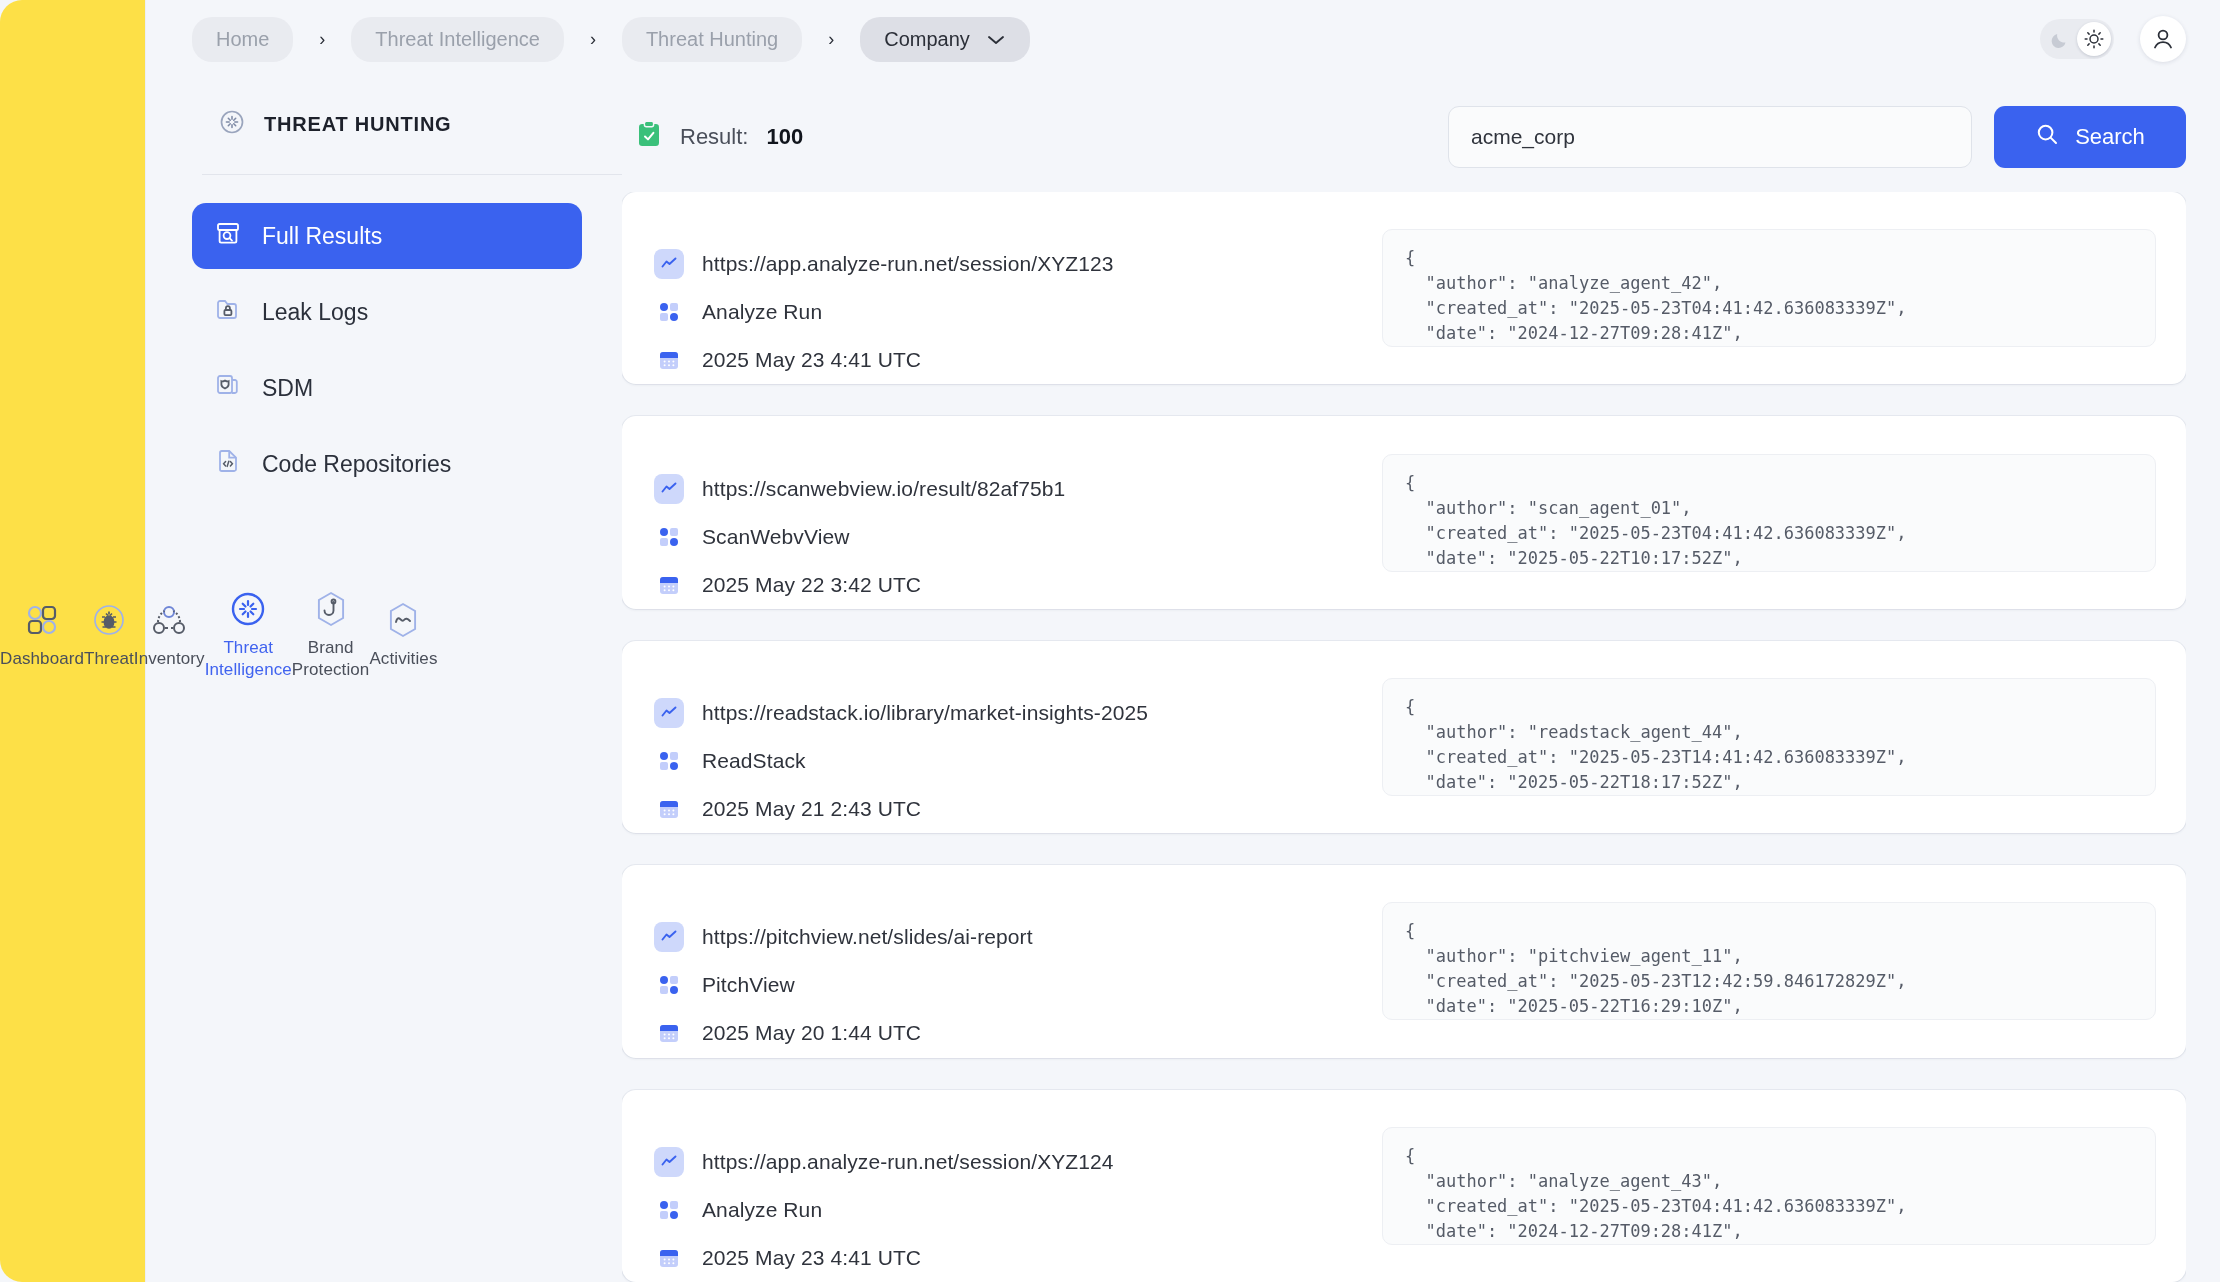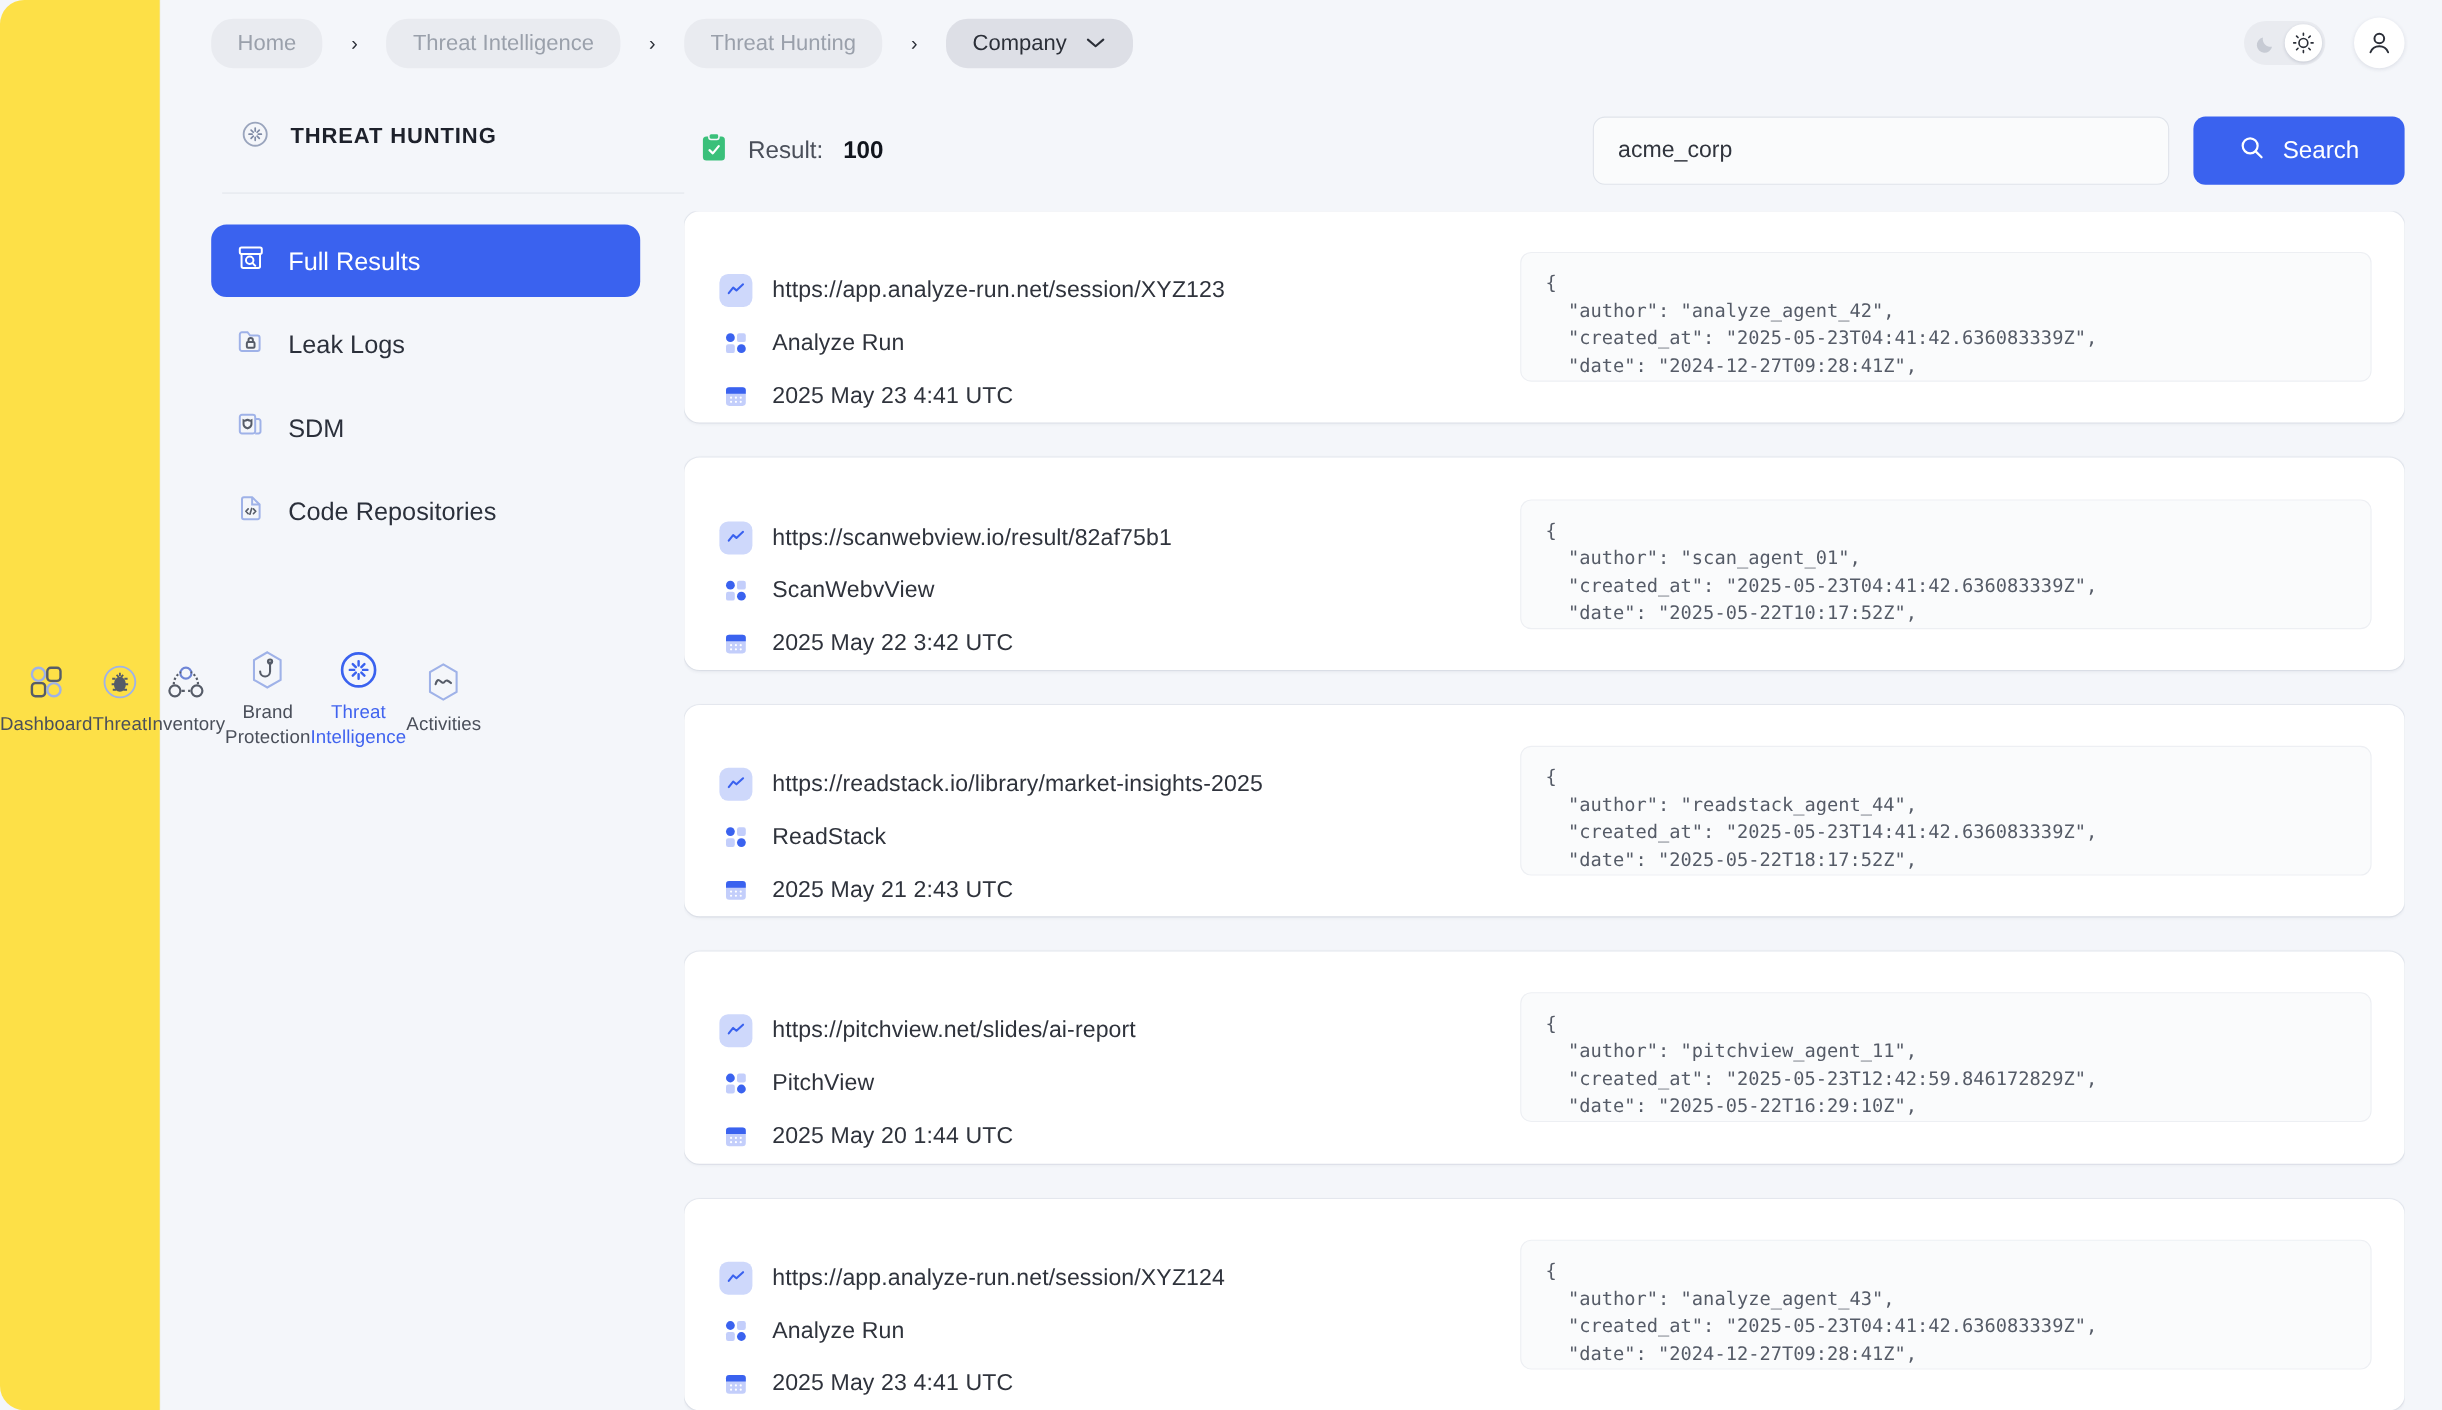--- a/index.html
+++ b/index.html
@@ -265,44 +265,44 @@
           <circle cx="9" cy="25" r="5" stroke="#565c68"></circle>
           <circle cx="29" cy="25" r="5" stroke="#565c68"></circle>
           <path d="M8 19 A13 13 0 0 1 14.5 8" stroke="#565c68" stroke-dasharray="2 2"></path>
           <path d="M30 19 A13 13 0 0 0 23.5 8" stroke="#565c68" stroke-dasharray="2 2"></path>
           <path d="M15 25 h8" stroke="#565c68" stroke-dasharray="3 3"></path>
         </svg>
       </span>
       <span class="rail-label">Inventory</span>
     </div>
 
-    <div class="rail-item">
-      <span class="rail-icon">
-        <svg width="40" height="40" viewBox="0 0 40 40" fill="none" stroke-width="1.9">
-          <path d="M20 4 L32.1 11 L32.1 29 L20 36 L7.9 29 L7.9 11 Z" stroke="#9fb2e8"></path>
-          <path d="M22.5 13 v8.5 a4.5 4.5 0 1 1 -9 0" stroke="#565c68" stroke-linecap="round"></path>
-          <circle cx="22.5" cy="12.4" r="1.9" stroke="#565c68"></circle>
-        </svg>
-      </span>
-      <span class="rail-label" style="white-space:pre-line">Brand
-Protection</span>
-    </div>
-
     <div class="rail-item active">
       <span class="rail-icon">
         <svg width="40" height="40" viewBox="0 0 40 40" fill="none" stroke-width="2.4">
           <circle cx="20" cy="20" r="15" stroke="#3a62ef"></circle>
           <g stroke="#3a62ef" stroke-linecap="round" stroke-width="2.2">
             <path d="M20 12 v4 M20 24 v4 M12 20 h4 M24 20 h4"></path>
             <path d="M14.7 14.7 l2.8 2.8 M22.5 22.5 l2.8 2.8 M25.3 14.7 l-2.8 2.8 M17.5 22.5 l-2.8 2.8"></path>
           </g>
         </svg>
       </span>
       <span class="rail-label" style="white-space:pre-line">Threat
 Intelligence</span>
+    </div>
+
+    <div class="rail-item">
+      <span class="rail-icon">
+        <svg width="40" height="40" viewBox="0 0 40 40" fill="none" stroke-width="1.9">
+          <path d="M20 4 L32.1 11 L32.1 29 L20 36 L7.9 29 L7.9 11 Z" stroke="#9fb2e8"></path>
+          <path d="M22.5 13 v8.5 a4.5 4.5 0 1 1 -9 0" stroke="#565c68" stroke-linecap="round"></path>
+          <circle cx="22.5" cy="12.4" r="1.9" stroke="#565c68"></circle>
+        </svg>
+      </span>
+      <span class="rail-label" style="white-space:pre-line">Brand
+Protection</span>
     </div>
 
     <div class="rail-item">
       <span class="rail-icon">
         <svg width="40" height="40" viewBox="0 0 40 40" fill="none" stroke-width="1.9">
           <path d="M20 4 L32.1 11 L32.1 29 L20 36 L7.9 29 L7.9 11 Z" stroke="#9fb2e8"></path>
           <path d="M13 22 c2.5 -9 5.5 1.5 8 -2 c1.6 -2.2 3.5 -1.5 6 1" stroke="#565c68" stroke-linecap="round"></path>
         </svg>
       </span>
       <span class="rail-label">Activities</span>

